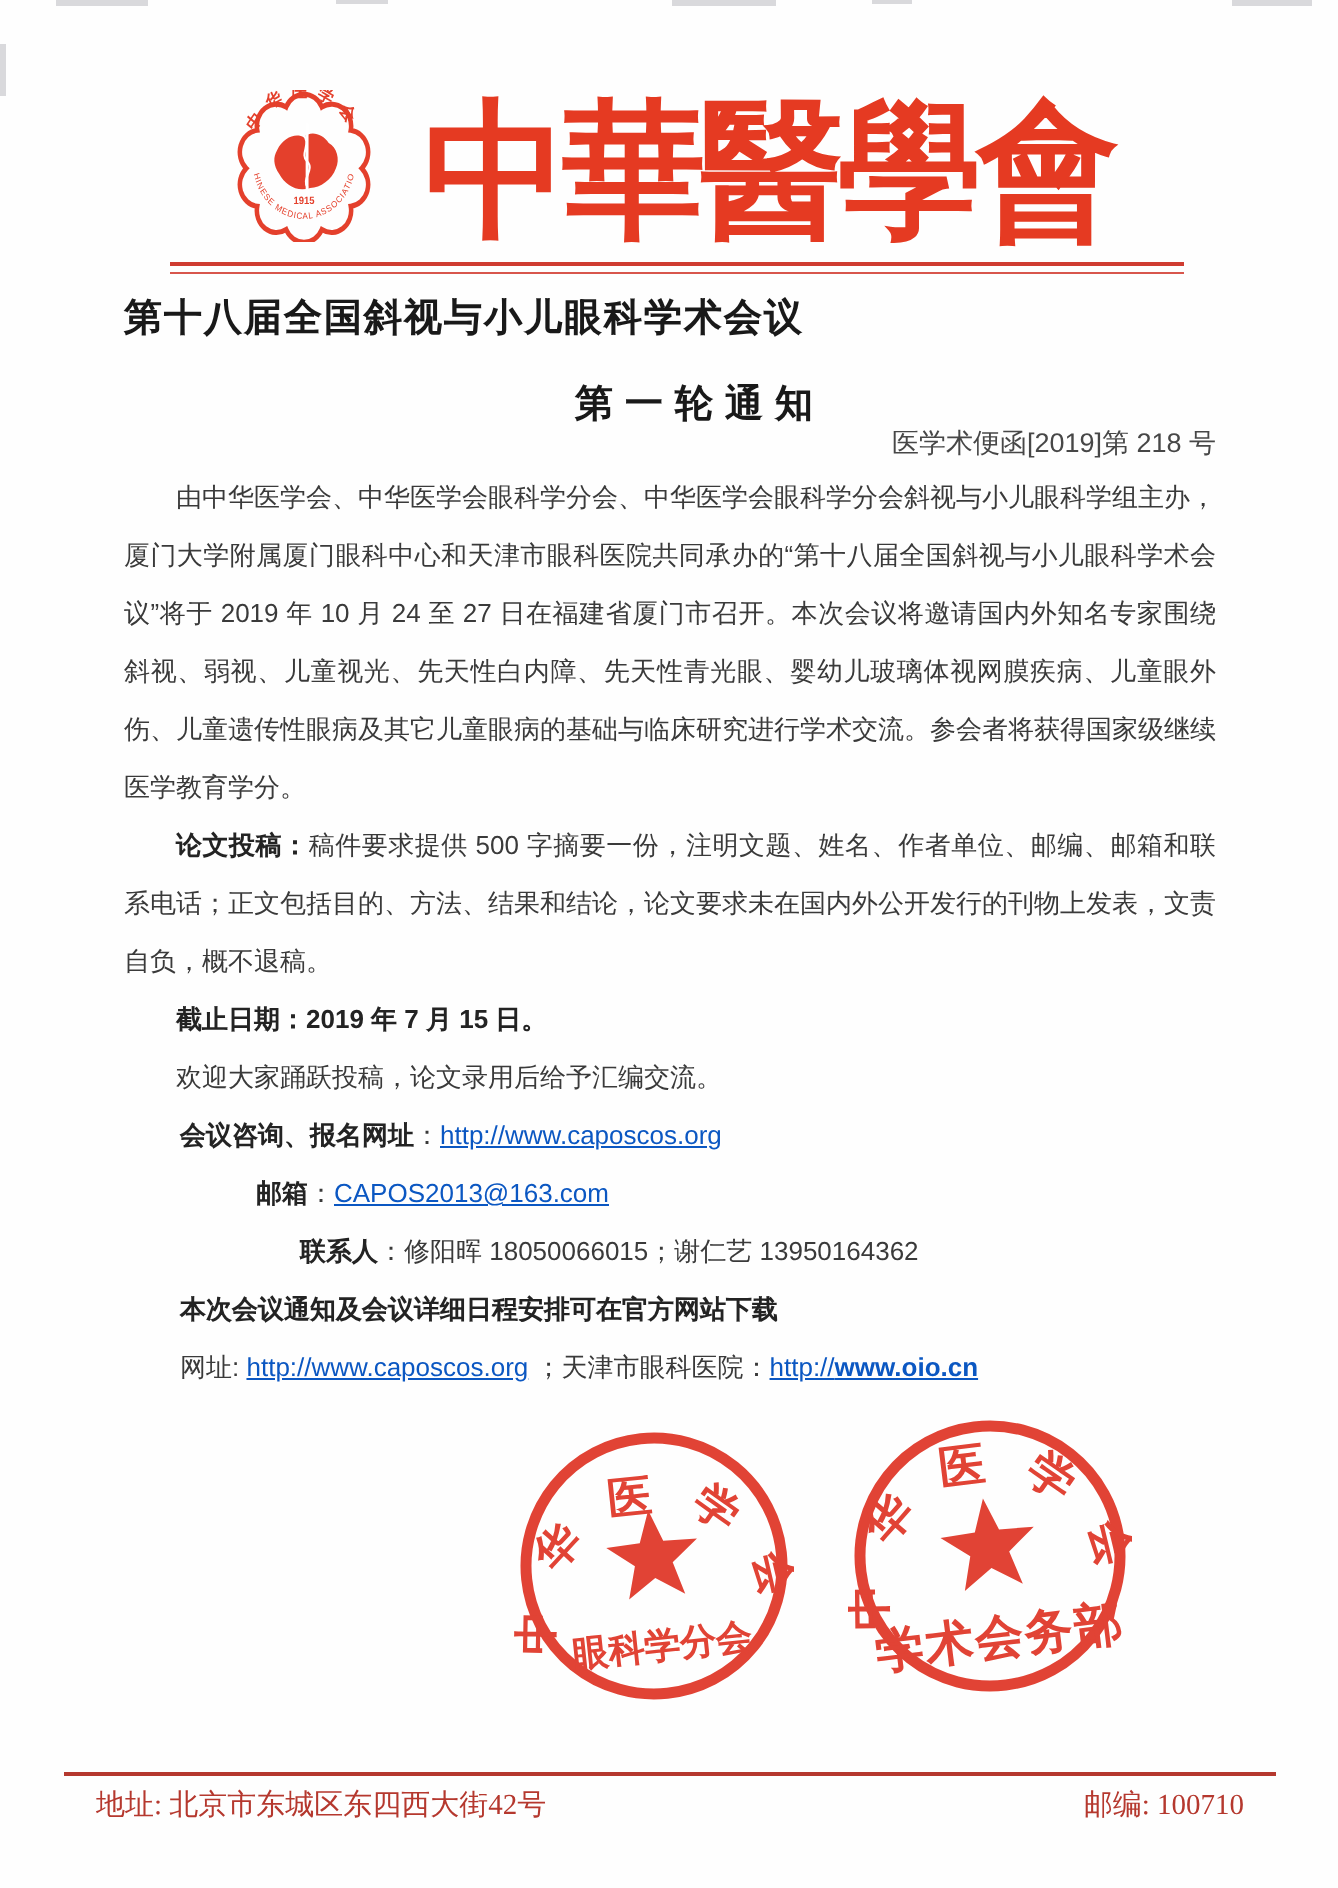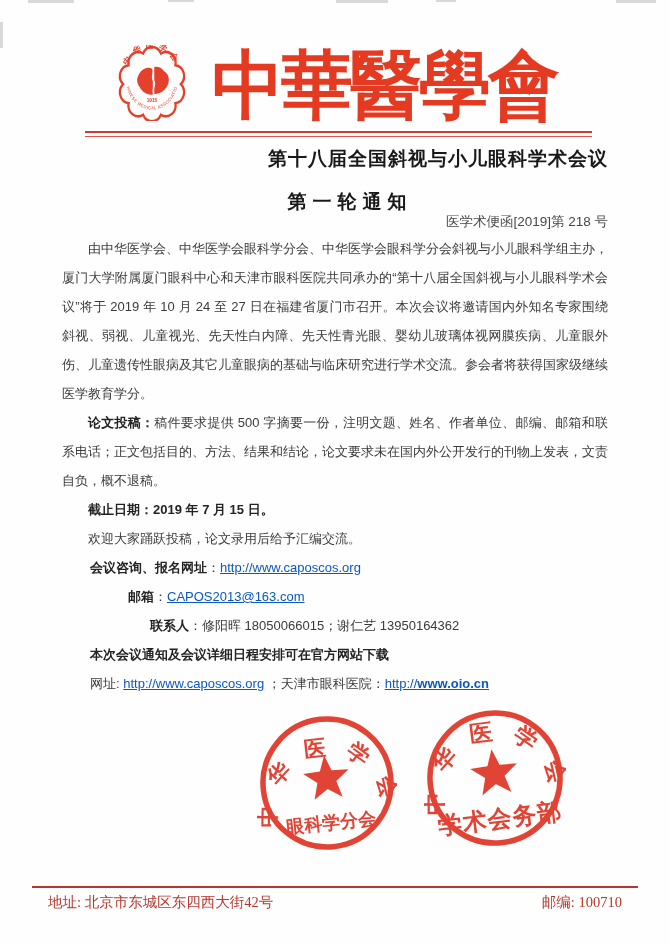--- a/index.html
+++ b/index.html
@@ -24,21 +24,21 @@
     transform:scaleY(1.04);
   }
   .rule-double{
     position:absolute;left:85px;top:131px;width:507px;height:3px;
     border-top:2.5px solid #cf3c31;border-bottom:1.5px solid #d8564c;
   }
 
   
   .doc-title{
     position:absolute;left:62px;top:146px;width:546px;
-    text-align:right;font-family:"Liberation Serif",serif;
+    text-align:left;font-family:"Liberation Serif",serif;
     font-size:19px;font-weight:bold;color:#191919;letter-spacing:1px;
   }
   .doc-subtitle{
     position:absolute;left:77px;top:189px;width:546px;
     text-align:center;font-family:"Liberation Serif",serif;
     font-size:19px;font-weight:bold;color:#191919;letter-spacing:6px;
   }
   .ref-no{
     position:absolute;left:62px;top:213px;width:546px;
     text-align:right;font-size:13.5px;color:#474747;

